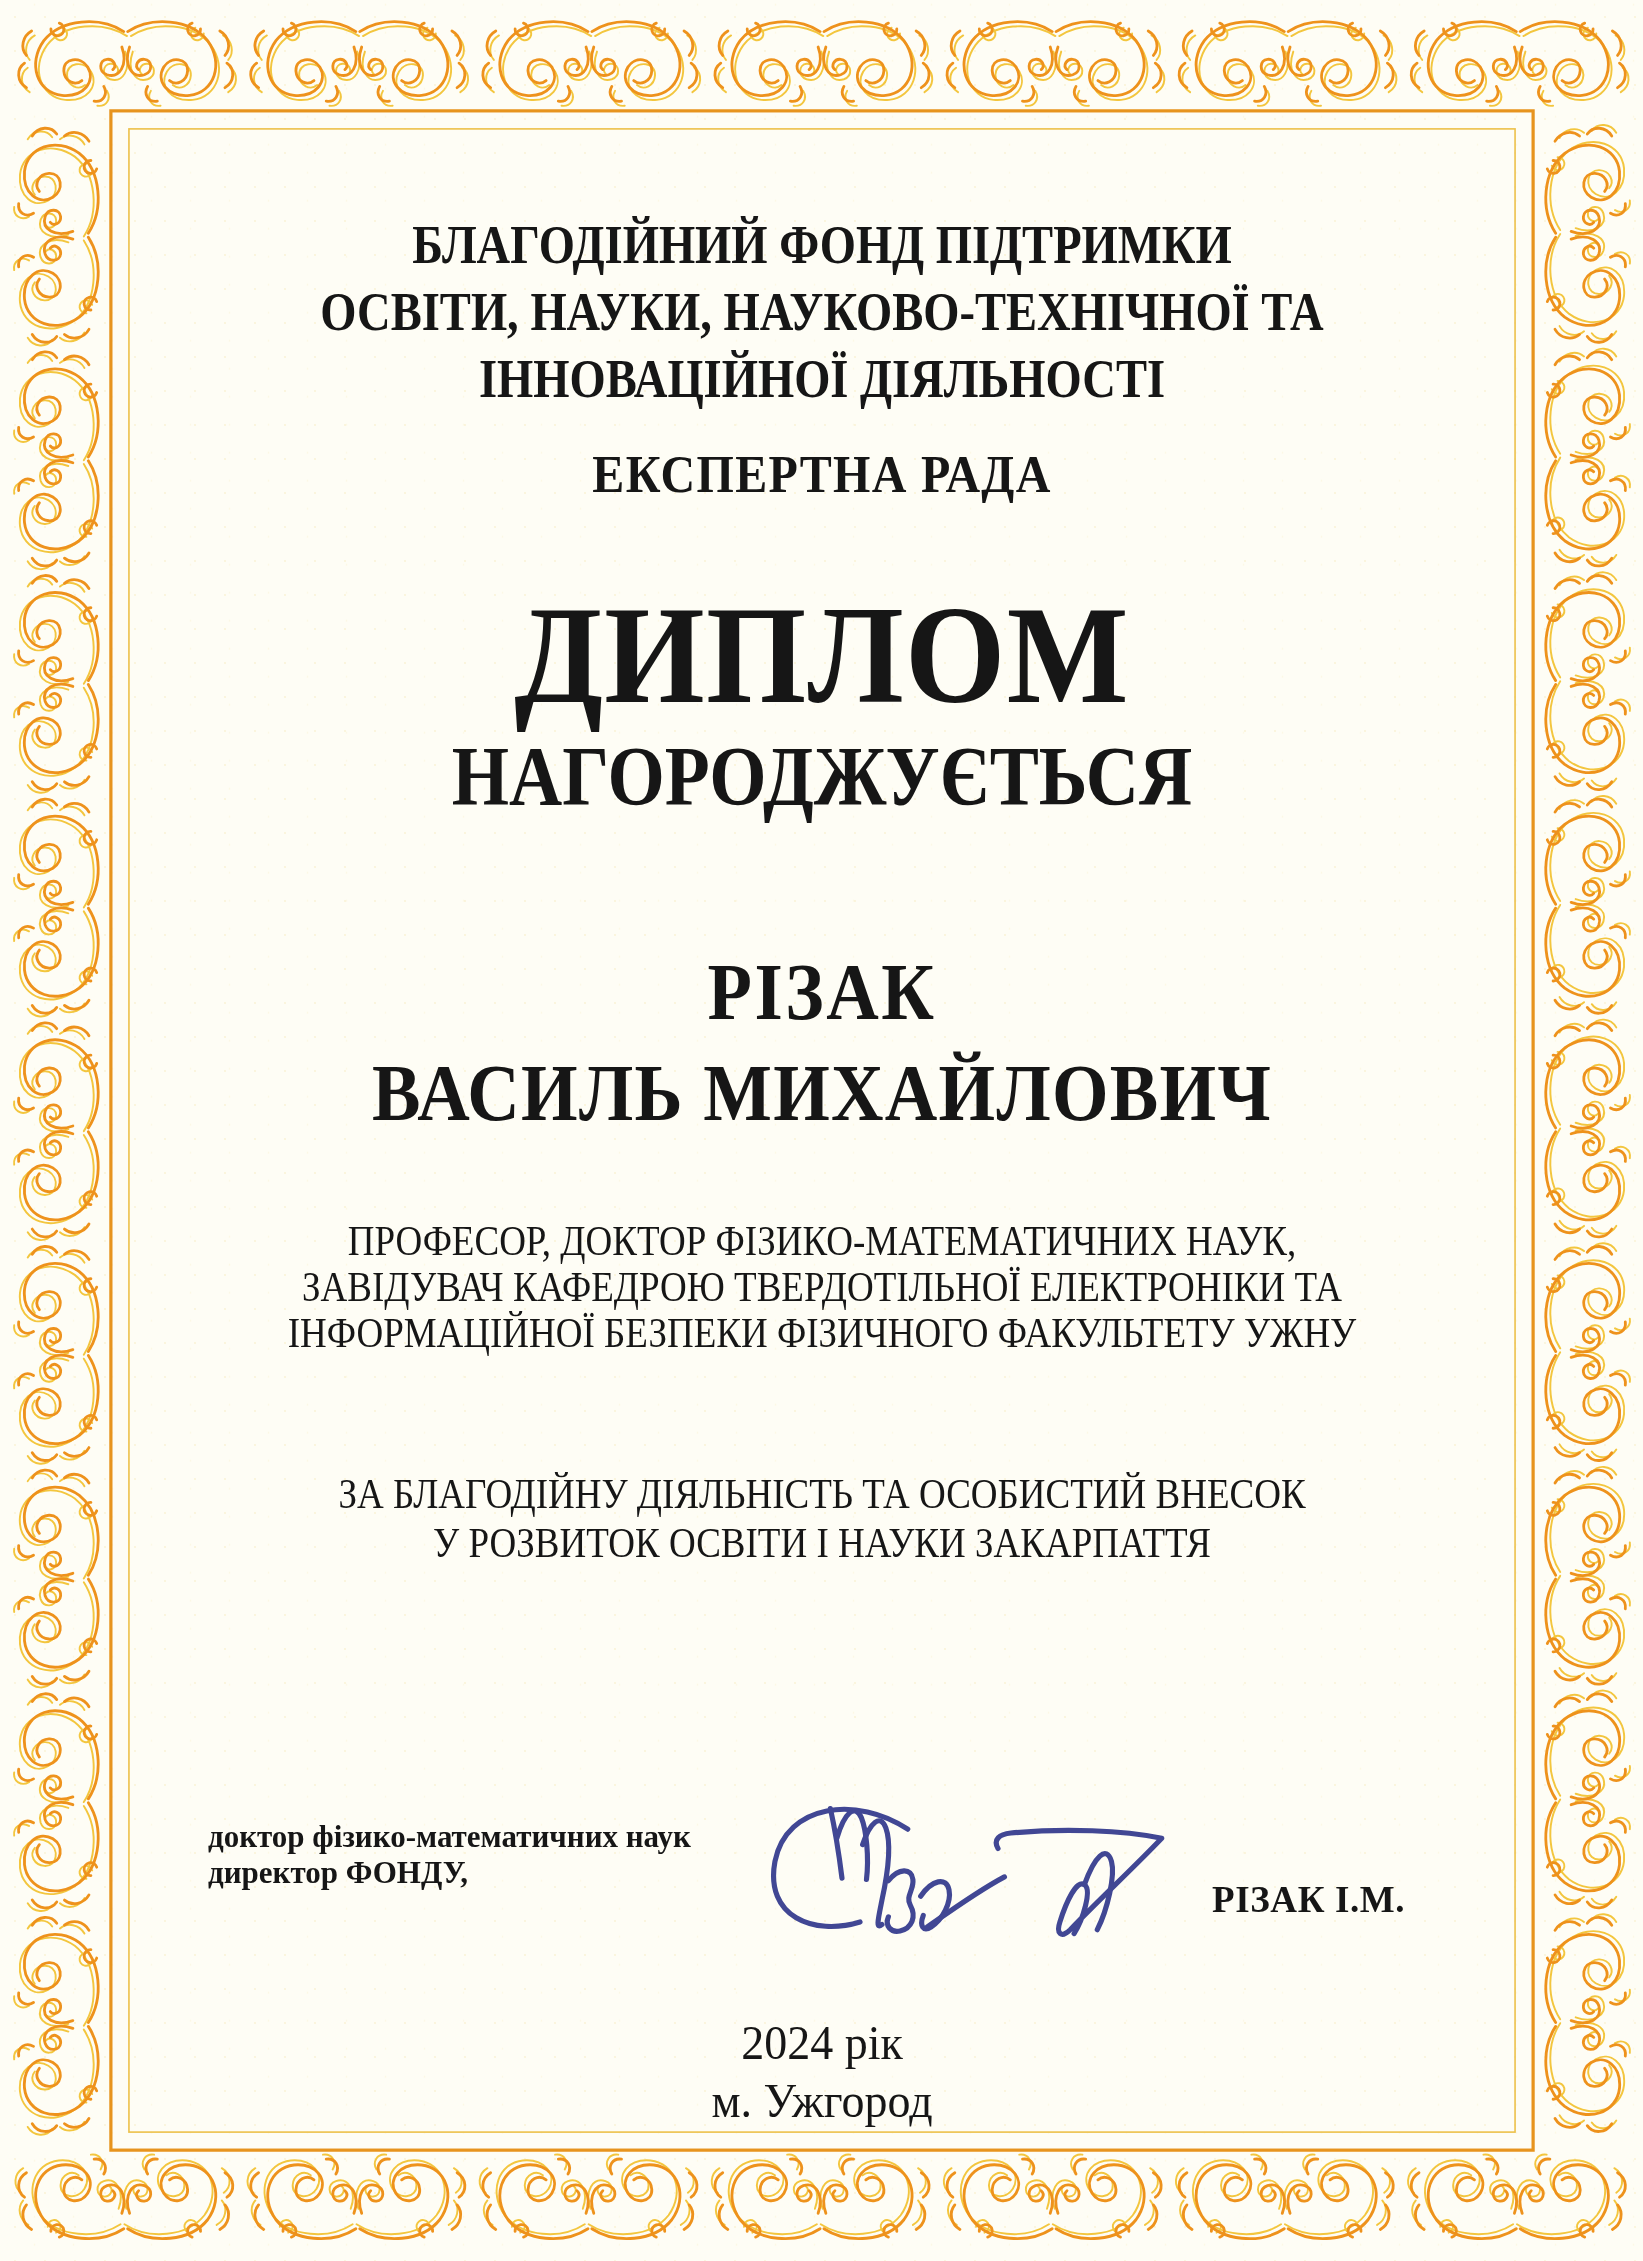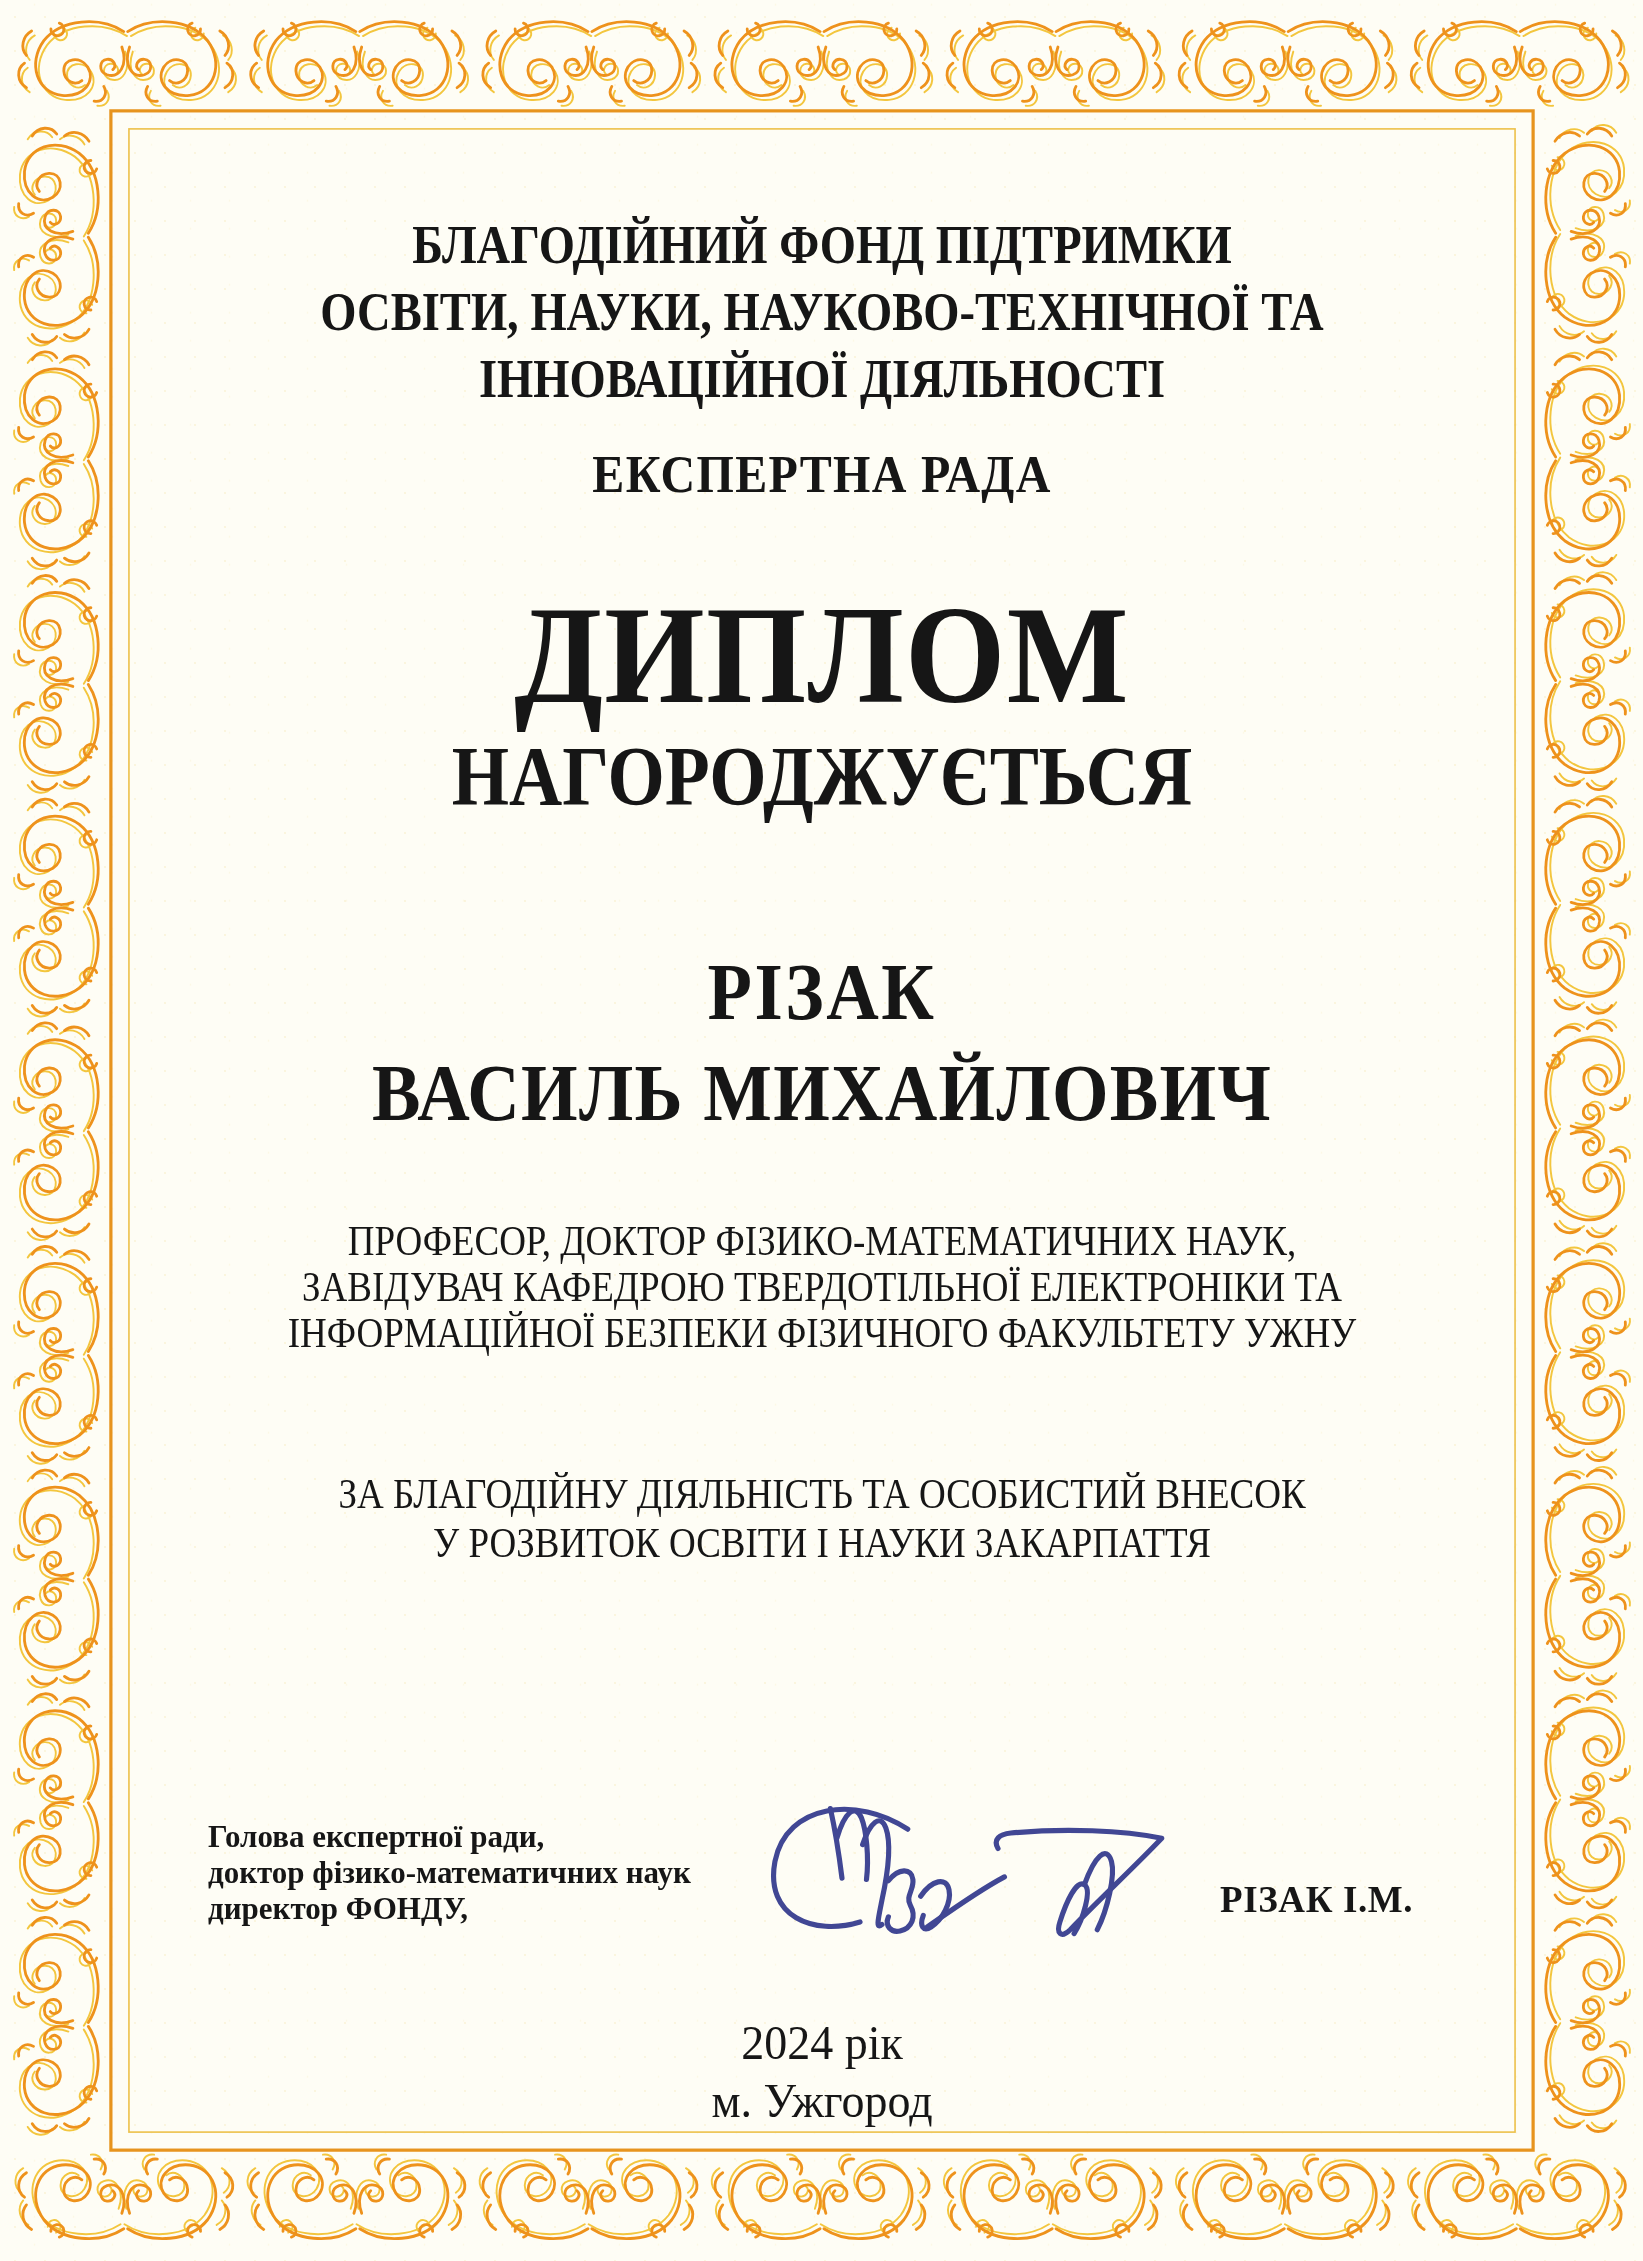--- a/index.html
+++ b/index.html
@@ -27,21 +27,21 @@
   .t-council  { top:442px;  font-size:48px;  line-height:58px;  letter-spacing:1.3px; transform:scaleY(1.10); }
   .t-diploma  { top:580px;  font-size:129px; line-height:139px; letter-spacing:1.3px; transform:scaleY(1.08); }
   .t-subtitle { top:730px; font-size:76px; line-height:84px; transform:scale(0.97,1.10); }
   .t-surname  { top:948px; font-size:75px; line-height:81px; letter-spacing:2.6px; transform:scale(0.97,1.08); }
   .t-fullname { top:1049px; font-size:75px; line-height:81px; letter-spacing:1.3px; transform:scale(0.97,1.08); }
   .t-pos      { top:1218px; font-size:37px;  line-height:41px;  font-weight:normal; transform:scaleY(1.12); }
   .t-reason   { top:1470px; font-size:37px;  line-height:44px;  font-weight:normal; transform:scaleY(1.12); }
   .t-role     { left:208px; right:auto; top:1819px; text-align:left;
                 font-size:31px; line-height:36px; font-weight:bold; transform-origin:0 0; }
   .t-signame  { left:1212px; right:auto; top:1877px; text-align:left;
-                font-size:37px; line-height:45px; font-weight:bold; letter-spacing:0.6px;margin-left:8px; }
+                font-size:37px; line-height:45px; font-weight:bold; letter-spacing:0.6px; }
   .t-footer   { top:2014px; font-size:46px;  line-height:55px;  font-weight:normal; transform:scaleY(1.05); }
 </style>
 </head>
 <body>
 
 <div class="page">
 
   <svg class="deco" viewBox="0 0 2550 3508" preserveAspectRatio="none" aria-hidden="true">
     <defs>
       <g id="halfm">
@@ -142,21 +142,20 @@
     <div>ЗАВІДУВАЧ КАФЕДРОЮ ТВЕРДОТІЛЬНОЇ ЕЛЕКТРОНІКИ ТА</div>
     <div>ІНФОРМАЦІЙНОЇ БЕЗПЕКИ ФІЗИЧНОГО ФАКУЛЬТЕТУ УЖНУ</div>
   </div>
 
   <div class="txt t-reason">
     <div>ЗА БЛАГОДІЙНУ ДІЯЛЬНІСТЬ ТА ОСОБИСТИЙ ВНЕСОК</div>
     <div>У РОЗВИТОК ОСВІТИ І НАУКИ ЗАКАРПАТТЯ</div>
   </div>
 
   <div class="txt t-role">
-    <div>Голова експертної ради,</div>
     <div>доктор фізико-математичних наук</div>
     <div>директор ФОНДУ,</div>
   </div>
 
   <div class="txt t-signame">РІЗАК І.М.</div>
 
   <div class="txt t-footer">
     <div>2024 рік</div>
     <div>м. Ужгород</div>
   </div>

